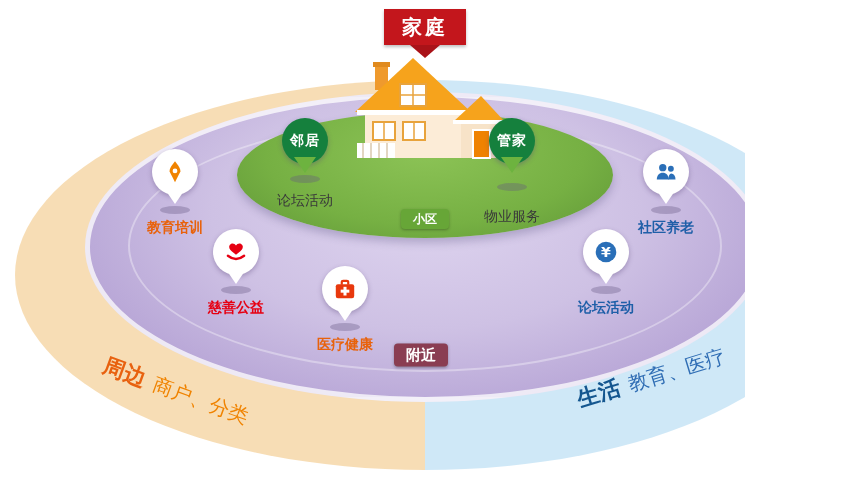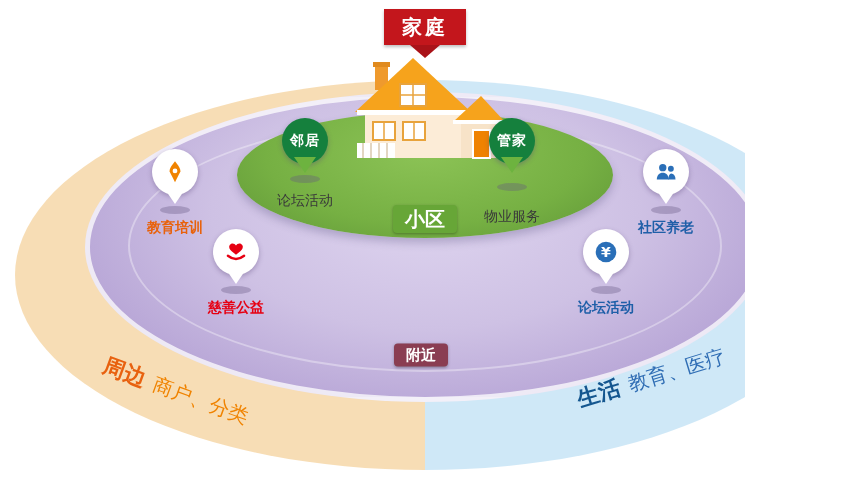--- a/index.html
+++ b/index.html
@@ -35,21 +35,21 @@
     background:#c3161c; color:#fff; font-weight:bold; font-size:20px; line-height:1;
     padding:8px 18px; letter-spacing:3px; box-shadow:0 2px 3px rgba(0,0,0,.25);
   }
   .ribbon::after {
     content:''; position:absolute; top:100%; left:50%; transform:translateX(-50%);
     border:15px solid transparent; border-top:13px solid #a91218; border-bottom:0;
   }
   
   .tag {
     position:absolute; transform:translate(-50%,-50%); color:#fff; font-weight:bold;
-    border-radius:4px; padding:4px 12px; font-size:20px; line-height:1; white-space:nowrap;
+    border-radius:4px; padding:4px 12px; font-size:12px; line-height:1; white-space:nowrap;
     box-shadow:0 1px 3px rgba(0,0,0,.3);
   }
   .tag-community { left:425px; top:219px; background:#67a637; }
   .tag-nearby { left:421px; top:355px; background:#8a3d52; font-size:15px; }
   
   .pin-group { position:absolute; transform:translateX(-50%); display:flex; flex-direction:column; align-items:center; }
   .pin {
     position:relative; width:46px; height:46px; border-radius:50%; background:#fff;
     box-shadow:0 2px 5px rgba(90,70,120,.4); display:flex; align-items:center; justify-content:center;
   }
@@ -145,20 +145,32 @@
     <div class="pin">
       <svg viewBox="0 0 24 24" width="26" height="26">
         <path d="M12 6 C10.8 3.8 7.5 3.4 6.2 5.6 C5 7.6 6 9.6 8 11.3 L12 14.5 L16 11.3 C18 9.6 19 7.6 17.8 5.6 C16.5 3.4 13.2 3.8 12 6 Z" fill="#e60012"></path>
         <path d="M4.5 15.5 Q12 21.5 19.5 15.5" stroke="#e60012" stroke-width="2.2" fill="none" stroke-linecap="round"></path>
       </svg>
     </div>
     <div class="pin-shadow"></div>
     <div class="pin-label c-red">慈善公益</div>
   </div>
 
+  <div class="pin-group" style="left:345px; top:266px;">
+    <div class="pin">
+      <svg viewBox="0 0 24 24" width="26" height="26">
+        <path d="M9 8 V5.8 C9 5 9.6 4.5 10.4 4.5 H13.6 C14.4 4.5 15 5 15 5.8 V8" stroke="#e8380d" stroke-width="2" fill="none"></path>
+        <rect x="3.5" y="7.5" width="17" height="13" rx="2" fill="#e8380d"></rect>
+        <rect x="10.6" y="10" width="2.8" height="8" fill="#fff"></rect>
+        <rect x="8" y="12.6" width="8" height="2.8" fill="#fff"></rect>
+      </svg>
+    </div>
+    <div class="pin-shadow"></div>
+    <div class="pin-label c-orange">医疗健康</div>
+  </div>
 
 
   <div class="pin-group" style="left:606px; top:229px;">
     <div class="pin">
       <svg viewBox="0 0 24 24" width="26" height="26">
         <circle cx="12" cy="12" r="9.5" fill="#2a6fb8"></circle>
         <text x="12" y="16.8" text-anchor="middle" font-size="13" font-weight="bold" fill="#fff" font-family="DejaVu Sans, sans-serif">¥</text>
       </svg>
     </div>
     <div class="pin-shadow"></div>

